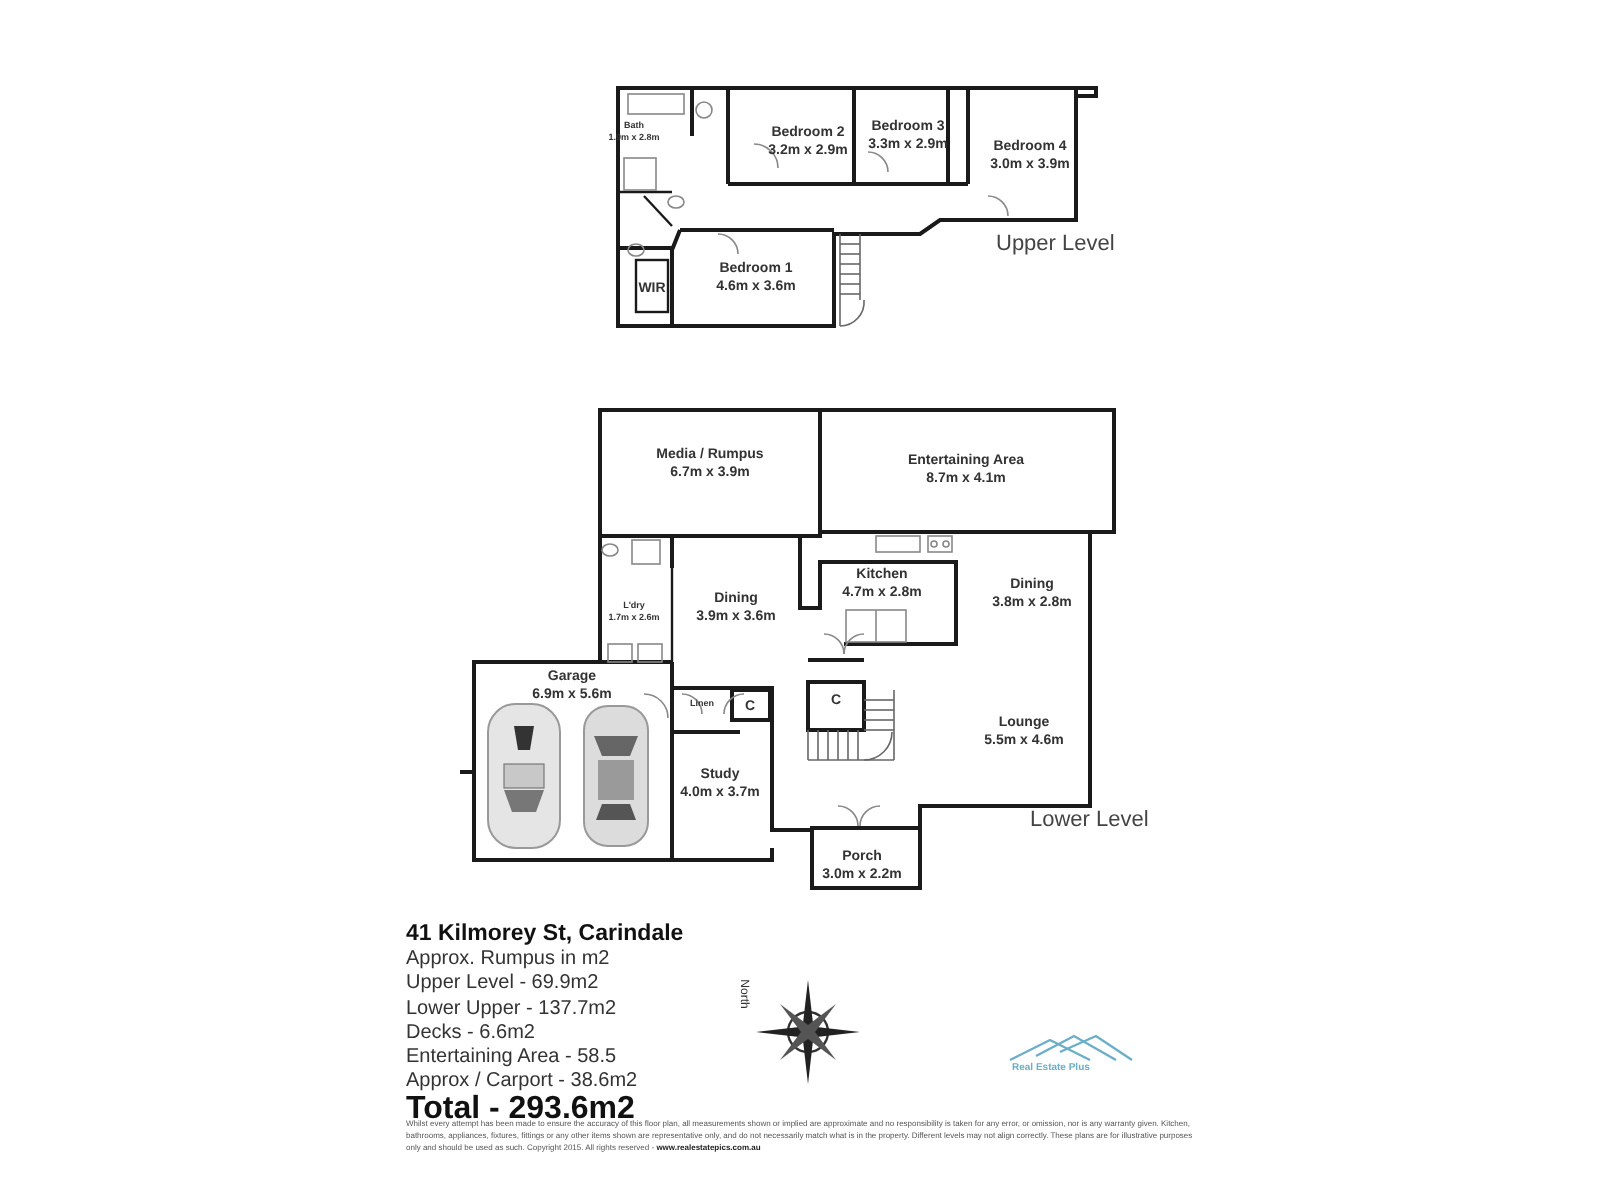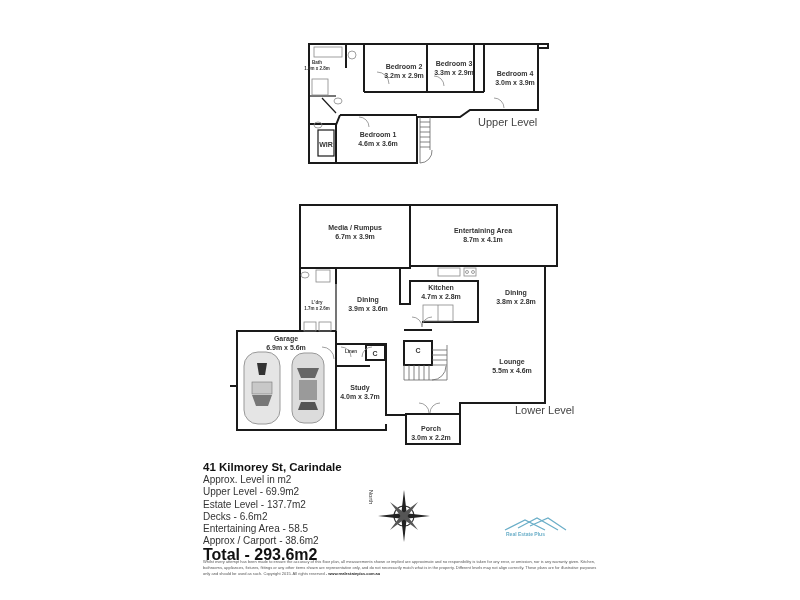--- a/index.html
+++ b/index.html
@@ -153,42 +153,42 @@
     <path d="M530 526 L548 518 L566 530"></path>
   </g>
 </svg>
 
 <div class="room-label small" style="left:317px;top:60px;"><span>Bath</span><span class="dim">1.9m x 2.8m</span></div>
 <div class="room-label" style="left:404px;top:62px;"><span>Bedroom 2</span><span class="dim">3.2m x 2.9m</span></div>
 <div class="room-label" style="left:454px;top:59px;"><span>Bedroom 3</span><span class="dim">3.3m x 2.9m</span></div>
 <div class="room-label" style="left:515px;top:69px;"><span>Bedroom 4</span><span class="dim">3.0m x 3.9m</span></div>
 <div class="room-label" style="left:378px;top:130px;"><span>Bedroom 1</span><span class="dim">4.6m x 3.6m</span></div>
 <div class="room-label" style="left:326px;top:140px;"><span>WIR</span></div>
-<div class="level-label" style="left:478px;top:116px;text-align:right;">Upper Level</div>
+<div class="level-label" style="left:498px;top:116px;text-align:right;">Upper Level</div>
 
 <div class="room-label" style="left:355px;top:223px;"><span>Media / Rumpus</span><span class="dim">6.7m x 3.9m</span></div>
 <div class="room-label" style="left:483px;top:226px;"><span>Entertaining Area</span><span class="dim">8.7m x 4.1m</span></div>
 <div class="room-label" style="left:441px;top:283px;"><span>Kitchen</span><span class="dim">4.7m x 2.8m</span></div>
 <div class="room-label" style="left:516px;top:288px;"><span>Dining</span><span class="dim">3.8m x 2.8m</span></div>
 <div class="room-label small" style="left:317px;top:300px;"><span>L'dry</span><span class="dim">1.7m x 2.6m</span></div>
 <div class="room-label" style="left:368px;top:295px;"><span>Dining</span><span class="dim">3.9m x 3.6m</span></div>
 <div class="room-label" style="left:286px;top:334px;"><span>Garage</span><span class="dim">6.9m x 5.6m</span></div>
 <div class="room-label small" style="left:351px;top:349px;"><span>Linen</span></div>
 <div class="room-label" style="left:375px;top:349px;"><span>C</span></div>
 <div class="room-label" style="left:418px;top:346px;"><span>C</span></div>
 <div class="room-label" style="left:360px;top:383px;"><span>Study</span><span class="dim">4.0m x 3.7m</span></div>
 <div class="room-label" style="left:512px;top:357px;"><span>Lounge</span><span class="dim">5.5m x 4.6m</span></div>
 <div class="room-label" style="left:431px;top:424px;"><span>Porch</span><span class="dim">3.0m x 2.2m</span></div>
 <div class="level-label" style="left:495px;top:404px;margin-left:20px;">Lower Level</div>
 
 <div class="info">
   <div class="addr">41 Kilmorey St, Carindale</div>
-  <div>Approx. Level in m2</div>
+  <div>Approx. Rumpus in m2</div>
   <div>Upper Level - 69.9m2</div>
-  <div>Estate Level - 137.7m2</div>
+  <div>Lower Upper - 137.7m2</div>
   <div>Decks - 6.6m2</div>
   <div>Entertaining Area - 58.5</div>
   <div>Approx / Carport - 38.6m2</div>
   <div class="total">Total - 293.6m2</div>
 </div>
 
 <div class="north">North</div>
 <div class="logo-text">Real Estate Plus</div>
 
 <div class="disclaimer">

